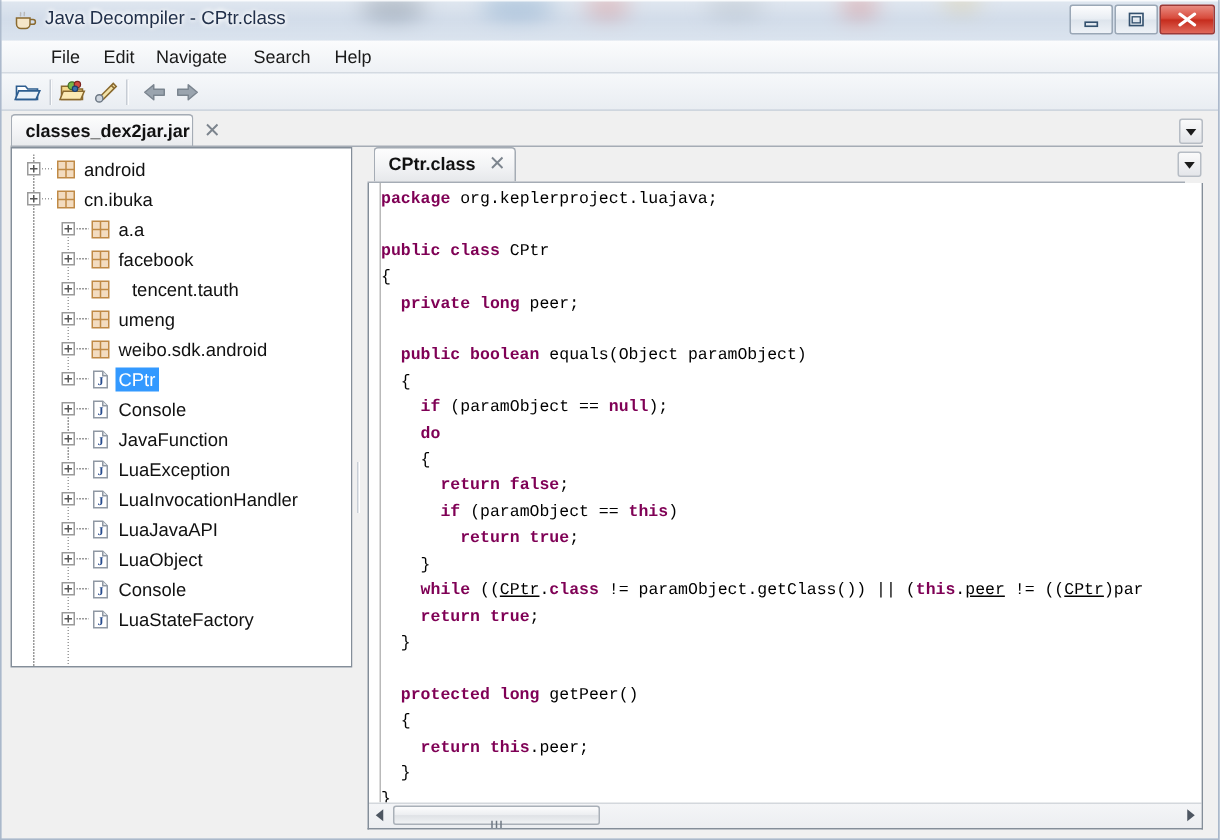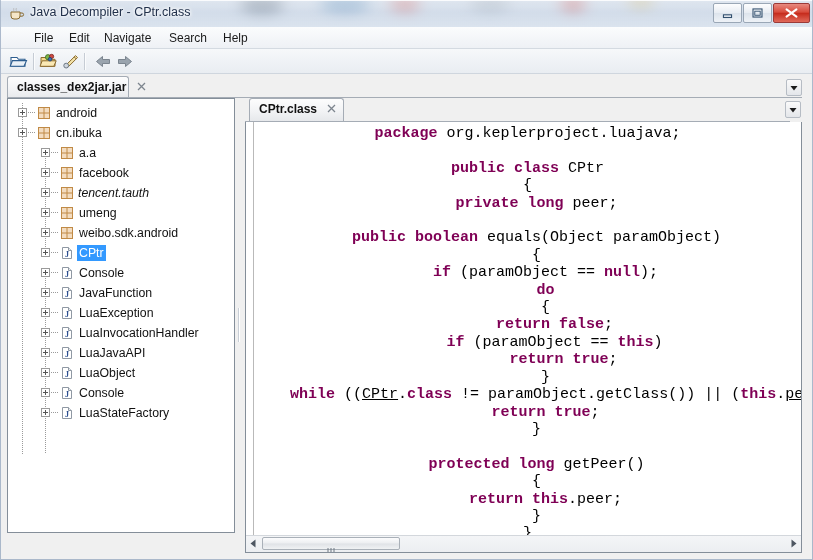--- a/index.html
+++ b/index.html
@@ -98,21 +98,21 @@
     border:1px solid #b6bcc4;border-radius:2px;
   }
   #outer-tab{left:0;top:0;height:23px;width:122px;}
   #outer-tab-line{
     position:absolute;left:6px;top:23px;width:795px;height:1px;background:#a5acb5;
   }
   #outer-tabdrop{right:0;top:3px;}
 
   
   #leftpane{
-    position:absolute;left:6px;top:24px;width:228px;height:435px;
+    position:absolute;left:6px;top:24px;width:228px;height:347px;
     background:#fff;
     border:1px solid #848e99;
     box-sizing:border-box;
     overflow:hidden;
   }
   #splitter{
     position:absolute;left:234px;top:24px;width:10px;height:455px;
     background:#f0f0f0;
   }
   #splitter .grip{
@@ -139,22 +139,22 @@
     position:absolute;left:0;top:0;right:0;bottom:17px;
     overflow:hidden;background:#fff;
   }
   #gutter{
     position:absolute;left:0;top:0;width:7px;bottom:0;
     background:#fff;border-right:1px solid #b9b9b9;
   }
   #codearea{
     position:absolute;left:8px;top:3px;right:0;bottom:0;
     font-family:"Liberation Mono","DejaVu Sans Mono",monospace;
-    font-size:15px;line-height:17.4px;
-    white-space:pre;color:#000;text-align:center;
+    font-size:11px;line-height:17.4px;
+    white-space:pre;color:#000;
   }
   .kw{color:#7f0055;font-weight:bold;}
   .lnk{text-decoration:underline;}
 
   
   #hscroll{
     position:absolute;left:0;bottom:0;right:0;height:16px;
     background:linear-gradient(180deg,#f4f5f7,#eceef1);
     border-top:1px solid #d3d7dc;
   }
@@ -355,21 +355,21 @@
               </svg></span>
             <span class="tlabel" style="left: 69px;">facebook</span>
           </div>
           <div class="trow" style="top: 0px;">
             <span class="texp plus" style="left: 33px;"></span>
             <span class="tdots" style="left: 43px;"></span>
             <span class="ticon" style="left: 52px;"><svg width="14" height="14" viewBox="0 0 14 14">
                 <rect x="1.5" y="1.5" width="11" height="11" fill="#f3dcc0" stroke="#c08a46" stroke-width="1"></rect>
                 <path d="M7 1.5 V12.5 M1.5 7 H12.5" stroke="#c08a46" stroke-width="1"></path>
               </svg></span>
-            <span class="tlabel" style="left: 68px; font-style: italic;">tencent.tauth</span>
+            <span class="tlabel" style="left: 78px;">tencent.tauth</span>
           </div>
           <div class="trow" style="top: 0px;">
             <span class="texp plus" style="left: 33px;"></span>
             <span class="tdots" style="left: 43px;"></span>
             <span class="ticon" style="left: 52px;"><svg width="14" height="14" viewBox="0 0 14 14">
                 <rect x="1.5" y="1.5" width="11" height="11" fill="#f3dcc0" stroke="#c08a46" stroke-width="1"></rect>
                 <path d="M7 1.5 V12.5 M1.5 7 H12.5" stroke="#c08a46" stroke-width="1"></path>
               </svg></span>
             <span class="tlabel" style="left: 69px;">umeng</span>
           </div>

